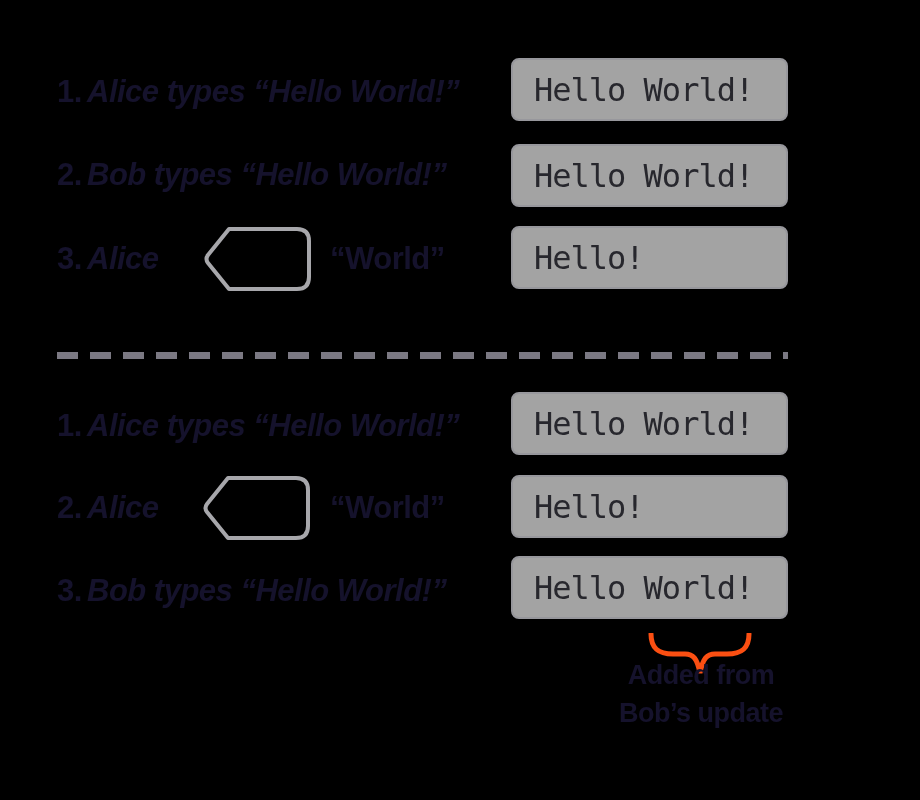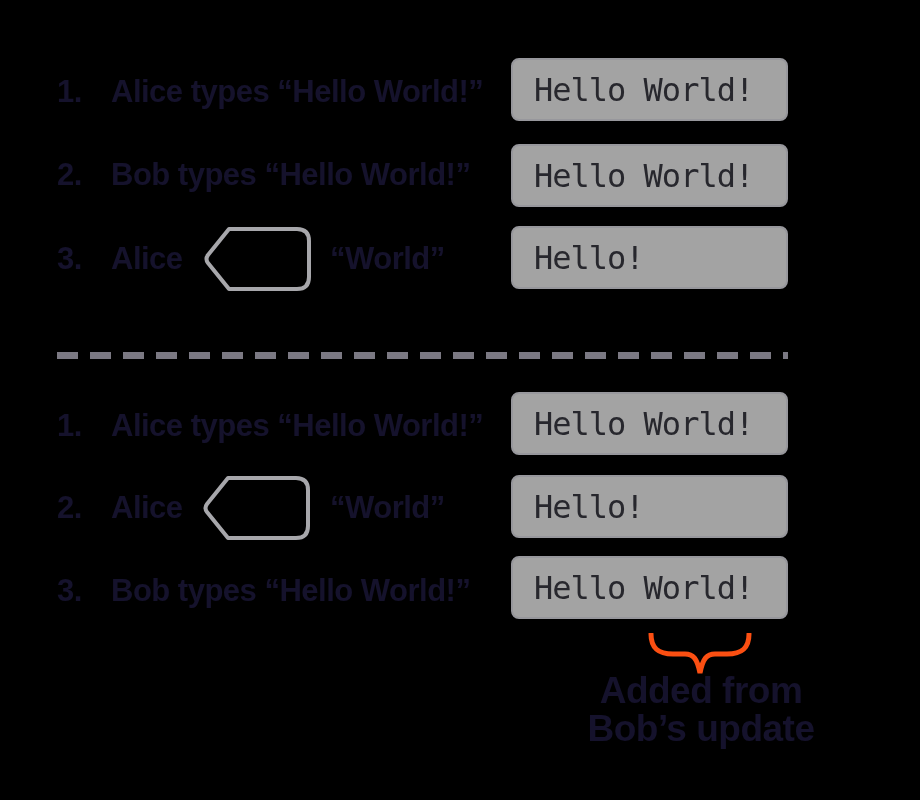--- a/index.html
+++ b/index.html
@@ -15,21 +15,21 @@
     position:absolute;
     transform:translateY(-50%);
     color:#15122c;
     font-weight:bold;
     font-size:31px;
     letter-spacing:-0.5px;
     white-space:nowrap;
     line-height:1;
   }
   .num{left:57px;}
-  .lbl{left:111px;}
+  .lbl{left:87px;font-style:italic;}
   .post-lbl{left:330px;}
   
   .doc-box{
     position:absolute;
     left:511px;
     width:277px;height:63px;
     box-sizing:border-box;
     background:#a3a3a3;
     border:2px solid #97979c;
     border-radius:8px;
@@ -50,26 +50,26 @@
     position:absolute;
     left:57px;top:352px;
     width:731px;height:7px;
     background:repeating-linear-gradient(90deg,#7b7983 0 21px,transparent 21px 33px);
   }
   
   .brace{position:absolute;left:648px;top:633px;width:104px;height:44px;}
   
   .caption{
     position:absolute;
-    left:701px;top:672px;
+    left:701px;top:656px;
     transform:translateX(-50%);
     text-align:center;
     color:#15122c;
     font-weight:bold;
-    font-size:37px;
+    font-size:27px;
     letter-spacing:-0.5px;
     line-height:38px;
     white-space:nowrap;
   }
 </style>
 </head>
 <body>
 
 <div class="canvas">
 

